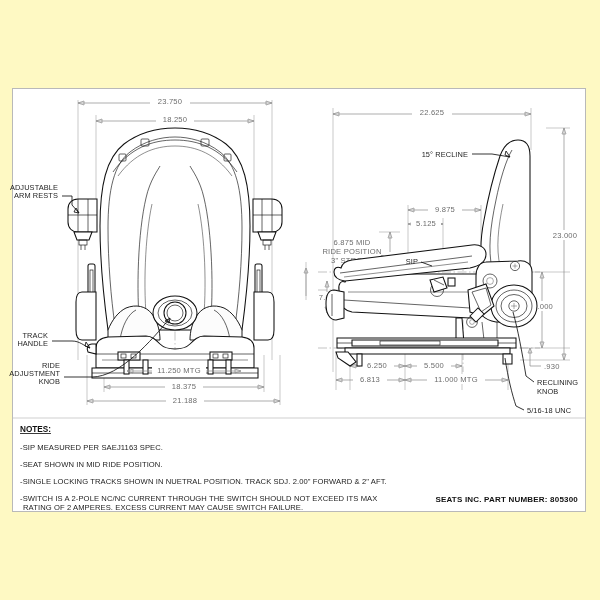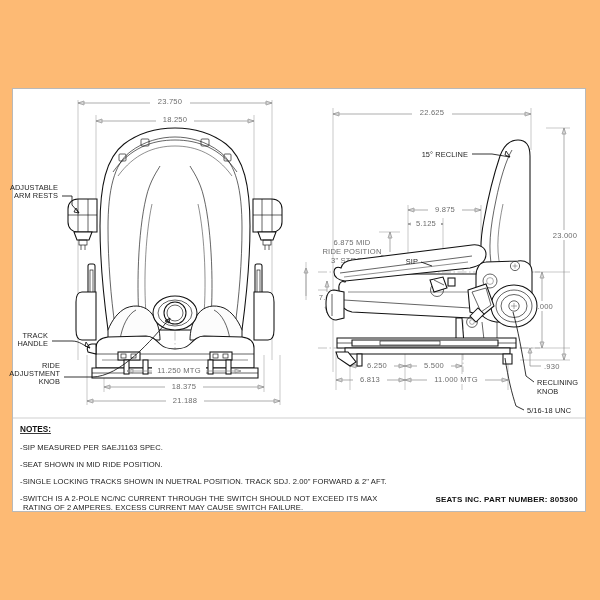--- a/index.html
+++ b/index.html
@@ -2,21 +2,21 @@
 <html><head>
 <meta charset="utf-8">
 <title>Seat Technical Drawing</title>
 <style>
   html,body{margin:0;padding:0;background:#fff;}
   body{
     width:600px;height:600px;overflow:hidden;
     font-family:"Liberation Sans", sans-serif;
     color:#222;
   }
-  #sheet{position:relative;width:600px;height:600px;background:#fdba74;}
+  #sheet{position:relative;width:600px;height:600px;background:#fef9c3;}
   #border{
     position:absolute;left:12px;top:88px;width:574px;height:424px;
     border:1px solid #b9b9b9;background:#fff;box-sizing:border-box;
   }
   svg#dwg{position:absolute;left:0;top:0;width:600px;height:600px;}
   .dimtxt{
     font-family:"Liberation Sans", sans-serif;
     font-size:7.6px;fill:#6d6d6d;letter-spacing:.2px;
   }
   .lbl{

